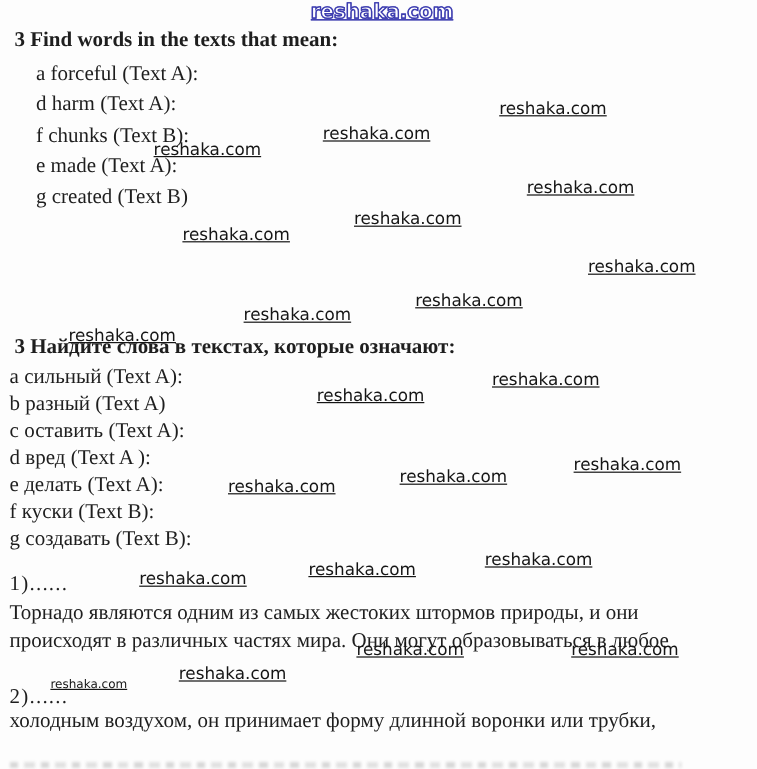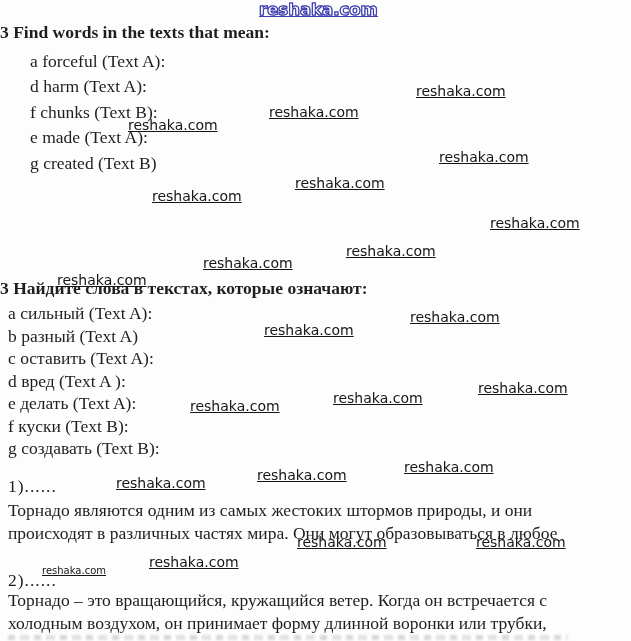--- a/index.html
+++ b/index.html
@@ -14,21 +14,21 @@
     background:#fdfdfd;
     font-family:"Liberation Serif", serif;
     color:var(--ink);
     overflow:hidden;
     position:relative;
   }
   .page{position:absolute;inset:0;}
 
   
   .doc-heading{
-    position:absolute;left:0;
+    position:absolute;left:12px;
     font-weight:bold;font-size:17.5px;line-height:18px;
     white-space:nowrap;
   }
   .word-list{
     position:absolute;left:8px;
     font-size:17.5px;
     white-space:nowrap;
   }
   .word-list .item{display:block;}
   .list-en .item{line-height:25.4px;margin-left:22px;}
@@ -110,21 +110,20 @@
   <div class="answer-label" style="top:477px">1)......</div>
 
   <div class="paragraph" style="top:499px">
     <span class="line">Торнадо являются одним из самых жестоких штормов природы, и они</span>
     <span class="line">происходят в различных частях мира. Они могут образовываться в любое</span>
   </div>
 
   <div class="answer-label" style="top:571px">2)......</div>
 
   <div class="paragraph" style="top:589px">
-    <span class="line">Торнадо – это вращающийся, кружащийся ветер. Когда он встречается с</span>
     <span class="line">холодным воздухом, он принимает форму длинной воронки или трубки,</span>
   </div>
 
   <div class="cutoff-line"></div>
 
   <div>
       <div class="wm wm-outlined" style="left: 259px; top: 1px;">reshaka.com</div>
       <div class="wm wm-regular" style="left: 416px; top: 84px;">reshaka.com</div>
       <div class="wm wm-regular" style="left: 269px; top: 105px;">reshaka.com</div>
       <div class="wm wm-regular" style="left: 128px; top: 118px;">reshaka.com</div>

